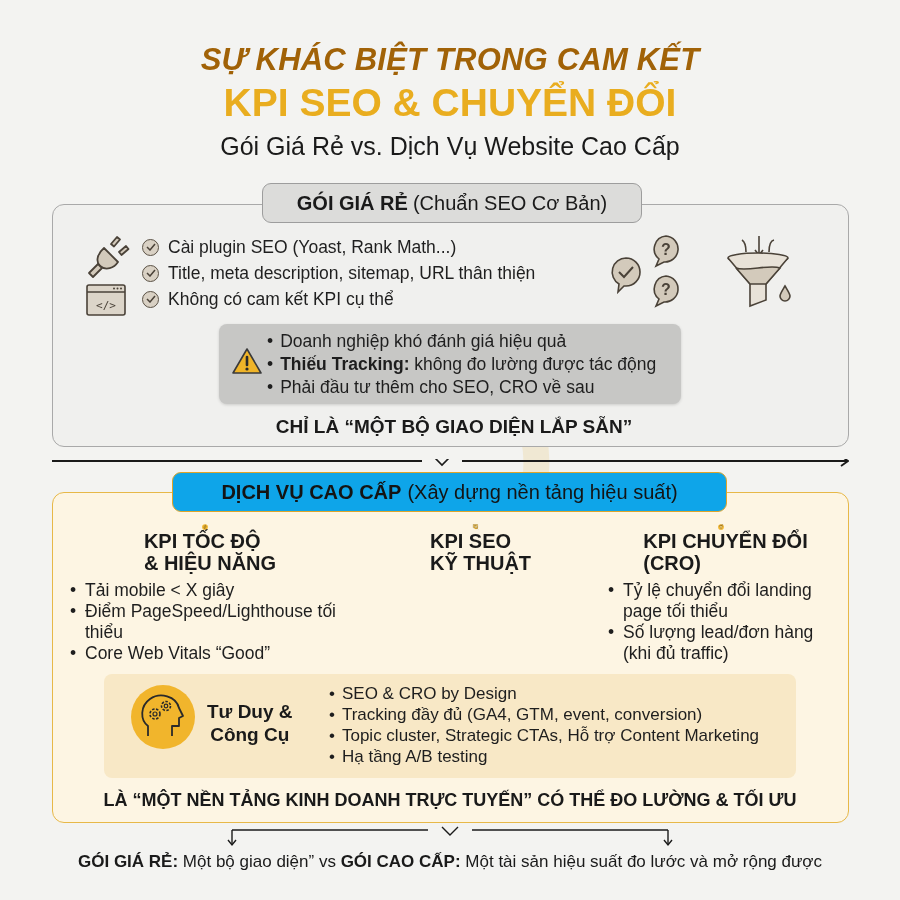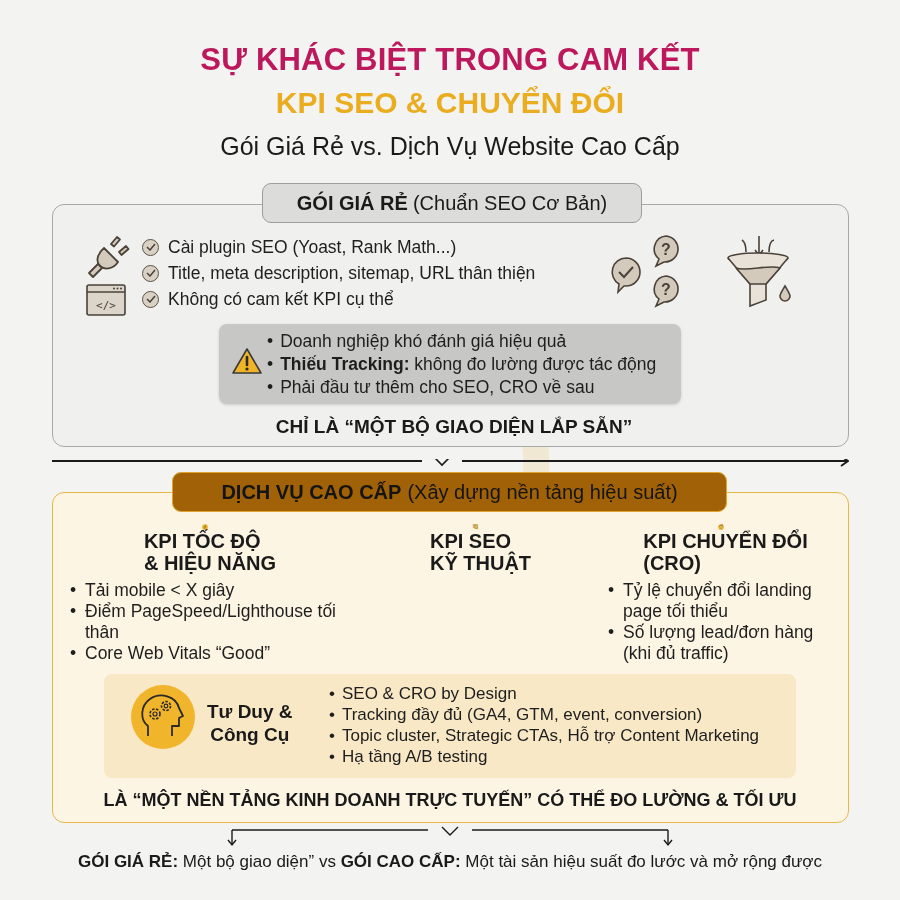--- a/index.html
+++ b/index.html
@@ -1,21 +1,21 @@
 <!DOCTYPE html>
 <html><head>
 <meta charset="utf-8">
 <style>
   * { box-sizing: border-box; margin: 0; padding: 0; }
   html, body { width: 900px; height: 900px; background: #f3f3f1; overflow: hidden; }
   body { font-family: "Liberation Sans", "DejaVu Sans", sans-serif; color: #1a1a1a; position: relative; }
 
   .title-block { position: absolute; top: 40px; left: 0; width: 900px; text-align: center; }
-  .title-main { font-size: 31px; font-weight: 800; letter-spacing: 0.2px; color: #be185d; line-height: 40px; }
-  .title-accent { font-size: 30px; font-weight: 800; color: #e9ad1f; line-height: 42px; margin-top: 2px; }
+  .title-main { font-size: 31px; font-weight: 800; letter-spacing: 0.2px; color: #a16207; line-height: 40px; font-style: italic; }
+  .title-accent { font-size: 39px; font-weight: 800; color: #e9ad1f; line-height: 42px; margin-top: 2px; }
   .title-sub { font-size: 25px; font-weight: 400; color: #1a1a1a; line-height: 36px; margin-top: 4px; }
 
   
   .budget-panel { position: absolute; left: 52px; top: 204px; width: 797px; height: 243px; border: 1.6px solid #a9a9a9; border-radius: 12px; background: #f0f0ee; }
   .budget-header { position: absolute; left: 262px; top: 183px; width: 380px; height: 40px; background: #dcdcda; border: 1.6px solid #9d9d9d; border-radius: 9px; display: flex; align-items: center; justify-content: center; font-size: 20px; white-space: nowrap; }
   .budget-header b { font-weight: 800; margin-right: 5px; }
 
   .budget-list { position: absolute; left: 142px; top: 234px; }
   .check-row { display: flex; align-items: center; height: 26px; font-size: 17.5px; color: #1f1f1f; }
   .check-row .chk { width: 17px; height: 17px; border: 1.5px solid #5b5246; border-radius: 50%; background: #d9d1c4; margin-right: 9px; display: flex; align-items: center; justify-content: center; flex: none; }
@@ -31,21 +31,21 @@
   .warn-list li { list-style: none; height: 23px; line-height: 23px; white-space: nowrap; }
   .warn-list li::before { content: "•"; margin-right: 7px; }
   .warn-list b { font-weight: 700; }
 
   .budget-footer { position: absolute; left: 4px; top: 416px; width: 900px; text-align: center; font-size: 19px; font-weight: 800; color: #1a1a1a; }
 
   .divider1 { position: absolute; top: 459px; left: 52px; width: 797px; height: 14px; }
 
   
   .premium-panel { position: absolute; left: 52px; top: 492px; width: 797px; height: 331px; border: 1.6px solid #e7b848; border-radius: 12px; background: #fdf5e3; }
-  .premium-header { position: absolute; left: 172px; top: 472px; width: 555px; height: 40px; background: #a16207; border: 1.4px solid #dea52a; border-radius: 9px; display: flex; align-items: center; justify-content: center; font-size: 20px; white-space: nowrap; color: #141414; }
+  .premium-header { position: absolute; left: 172px; top: 472px; width: 555px; height: 40px; background: #0ea5e9; border: 1.4px solid #dea52a; border-radius: 9px; display: flex; align-items: center; justify-content: center; font-size: 20px; white-space: nowrap; color: #141414; }
   .premium-header b { font-weight: 800; margin-right: 6px; }
 
   .kpi { position: absolute; top: 524px; }
   .kpi-head { display: flex; align-items: center; height: 50px; flex-direction: column; }
   .kpi-title { font-size: 20px; font-weight: 800; line-height: 22px; color: #1a1a1a; margin-left: 10px; }
   .kpi-list { margin-top: 6px; font-size: 17.5px; color: #1e1e1e; }
   .kpi-list li { list-style: none; line-height: 21px; position: relative; padding-left: 15px; }
   .kpi-list li::before { content: "•"; position: absolute; left: 0; }
   .kpi-1 { left: 70px; }
   .kpi-2 { left: 343px; }
@@ -189,21 +189,21 @@
       <circle cx="23" cy="23" r="22" fill="#f1b52c"></circle>
       <path d="M26 7 L13 26 L22 26 L18 40 L33 19 L24 19 L28 7 Z" fill="none" stroke="#2a2a2a" stroke-width="1.8" stroke-linejoin="round"></path>
     </svg>
     <div class="kpi-title">
       <div>KPI TỐC ĐỘ</div>
       <div>&amp; HIỆU NĂNG</div>
     </div>
   </div>
   <ul class="kpi-list" style="width:270px">
     <li>Tải mobile &lt; X giây</li>
-    <li>Điểm PageSpeed/Lighthouse tối thân</li>
+    <li>Điểm PageSpeed/Lighthouse tối thiểu</li>
     <li>Core Web Vitals “Good”</li>
   </ul>
 </div>
 
 <div class="kpi kpi-2">
   <div class="kpi-head">
     <svg width="52" height="50" viewBox="0 0 52 50">
       <circle cx="26" cy="28" r="16" fill="#f1b52c"></circle>
       <rect x="2" y="2" width="38" height="30" rx="3" fill="#f6c95a" stroke="#3a2e1e" stroke-width="1.6"></rect>
       <line x1="2" y1="8" x2="40" y2="8" stroke="#3a2e1e" stroke-width="1.4"></line>

